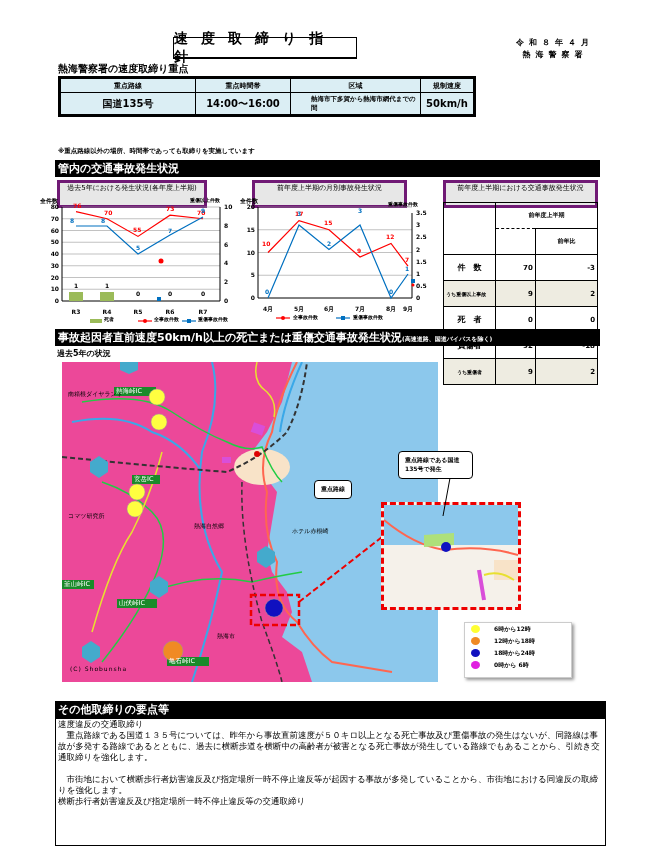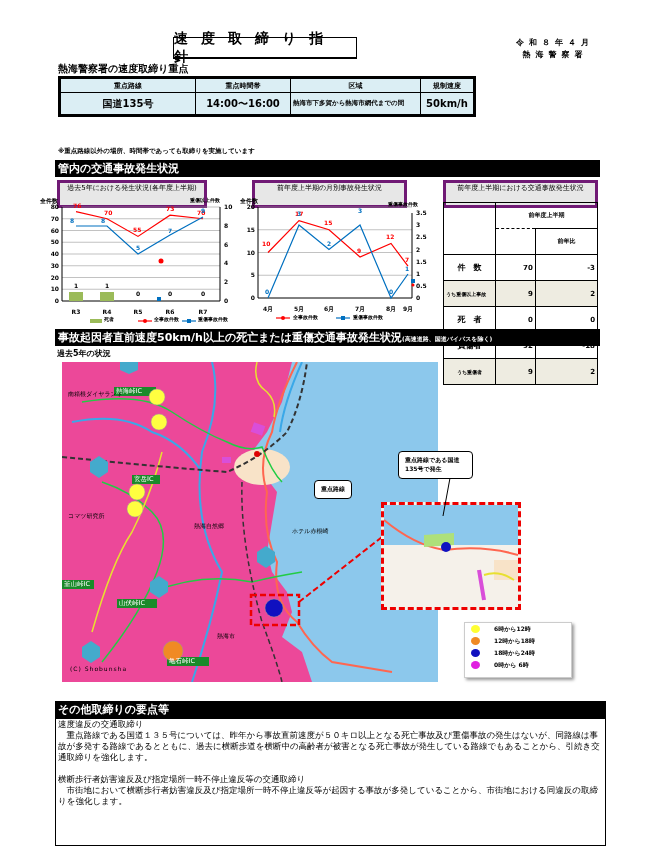--- a/index.html
+++ b/index.html
@@ -5,21 +5,21 @@
   * { box-sizing: border-box; margin: 0; padding: 0; }
   body { width: 661px; height: 858px; background: #ffffff; font-family: "DejaVu Sans", sans-serif; position: relative; overflow: hidden; color: #000; }
   .abs { position: absolute; }
   .title-box { left: 173px; top: 37px; width: 184px; height: 22px; border: 1.5px solid #000; border-bottom-width: 2px; display: flex; align-items: center; justify-content: center; font-size: 14px; font-weight: bold; letter-spacing: 13px; }
   .date-block { left: 505px; top: 37px; width: 100px; font-size: 8px; font-weight: bold; text-align: center; line-height: 12px; letter-spacing: 5px; }
   .sub-heading { left: 58px; top: 62px; font-size: 10px; font-weight: bold; }
   table.focus { position: absolute; left: 58px; top: 76px; width: 418px; border-collapse: collapse; border: 3px solid #000; background: #dbeef4; }
   table.focus th, table.focus td { border: 1px solid #000; text-align: center; font-weight: bold; }
   table.focus th { font-size: 7px; height: 15px; }
   table.focus td { height: 23px; font-size: 10px; }
-  table.focus td.area { font-size: 6.5px; text-align: left; padding-left: 2px; }
+  table.focus td.area { font-size: 6.5px; text-align: left; padding-left: 20px; }
   .note { left: 58px; top: 147px; font-size: 6.5px; font-weight: bold; }
   .section-bar { background: #000; color: #fff; font-weight: bold; font-size: 11px; padding-left: 3px; height: 17px; line-height: 17px; }
   .chart-caption { border: 3px solid #701a75; background: #e7e7e7; font-size: 7px; height: 28px; line-height: 11px; text-align: center; }
   .axis-label { font-size: 6px; font-weight: bold; }
   .small { font-size: 6px; font-weight: bold; }
   table.stats { position: absolute; left: 443px; top: 202px; width: 155px; border-collapse: collapse; font-size: 7px; font-weight: bold; }
   table.stats td { border: 1px solid #000; height: 26px; padding: 0 2px; }
   table.stats td.num { text-align: right; }
   table.stats tr.sub td { background: #eeece1; font-size: 5px; }
   table.stats tr.sub td.num { font-size: 7px; }
@@ -372,15 +372,15 @@
       <span class="legend-dot" style="background:#e020e0;"></span>
       <span>0時から 6時</span>
     </div>
 </div>
 
 <div class="abs section-bar" style="left:55px;top:701px;width:551px;">その他取締りの要点等</div>
 <div class="abs bottom-box" style="top:718px;height:128px;">
   <div class="para">速度違反の交通取締り</div>
   <div class="para">　重点路線である国道１３５号については、昨年から事故直前速度が５０キロ以上となる死亡事故及び重傷事故の発生はないが、同路線は事故が多発する路線であるとともに、過去に横断歩道を横断中の高齢者が被害となる死亡事故が発生している路線でもあることから、引続き交通取締りを強化します。</div>
   <div class="para" style="height:11px;"></div>
+  <div class="para">　市街地において横断歩行者妨害違反及び指定場所一時不停止違反等が起因する事故が多発していることから、市街地における同違反の取締りを強化します。</div>
   <div class="para">横断歩行者妨害違反及び指定場所一時不停止違反等の交通取締り</div>
-  <div class="para">　市街地において横断歩行者妨害違反及び指定場所一時不停止違反等が起因する事故が多発していることから、市街地における同違反の取締りを強化します。</div>
 </div>
 
 </body></html>

